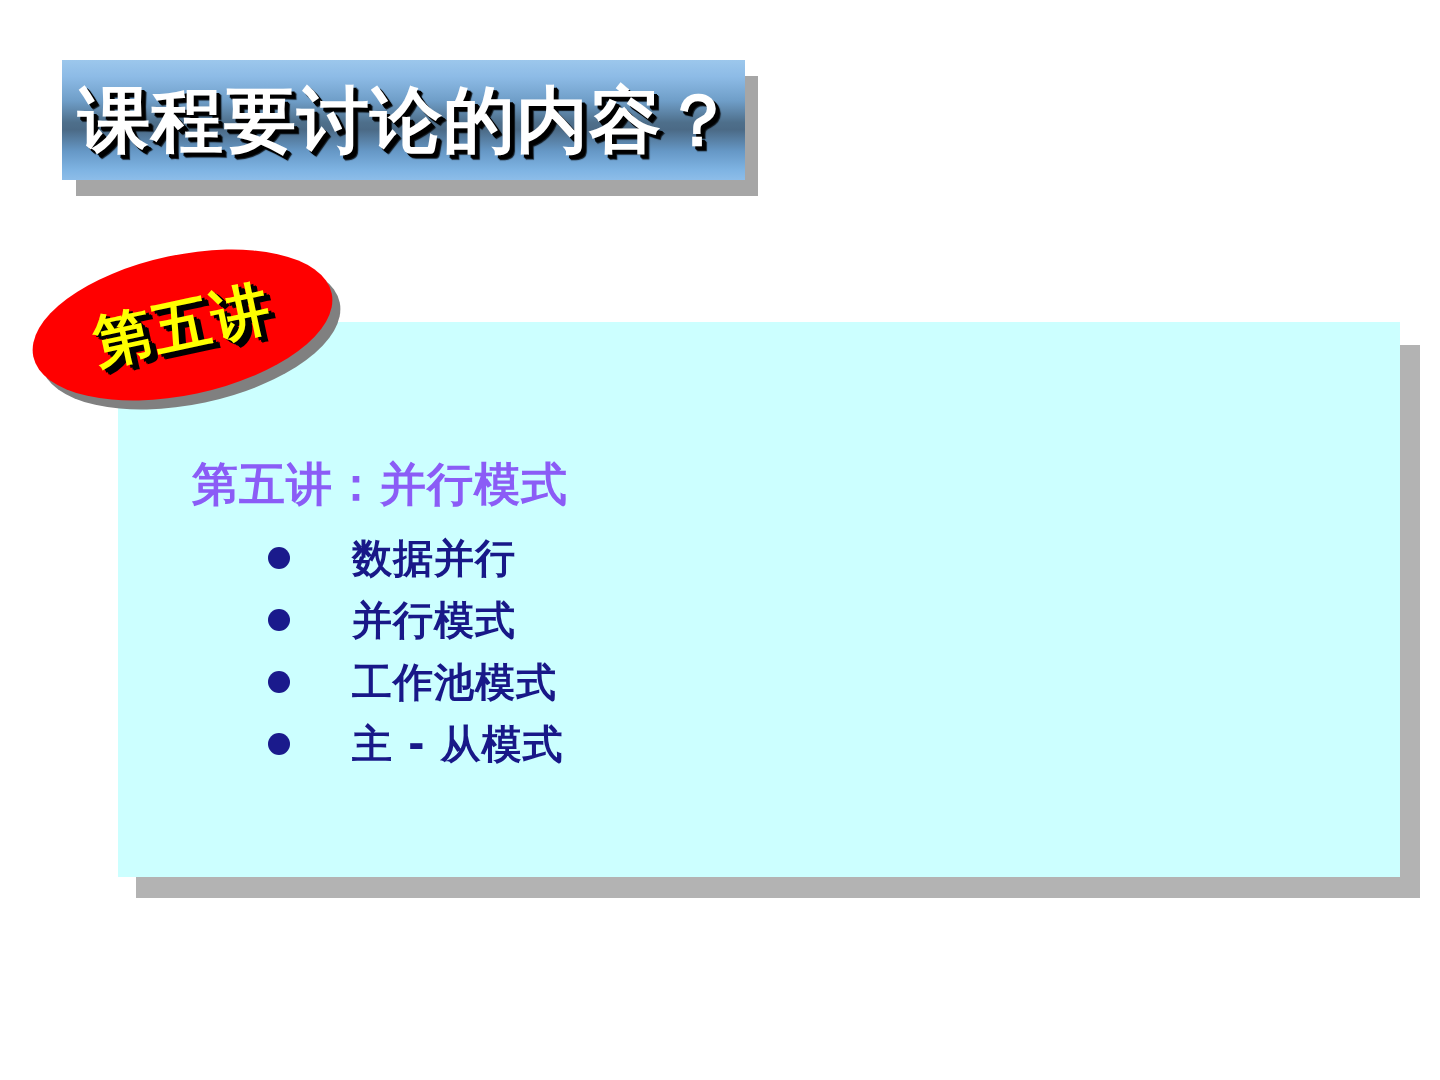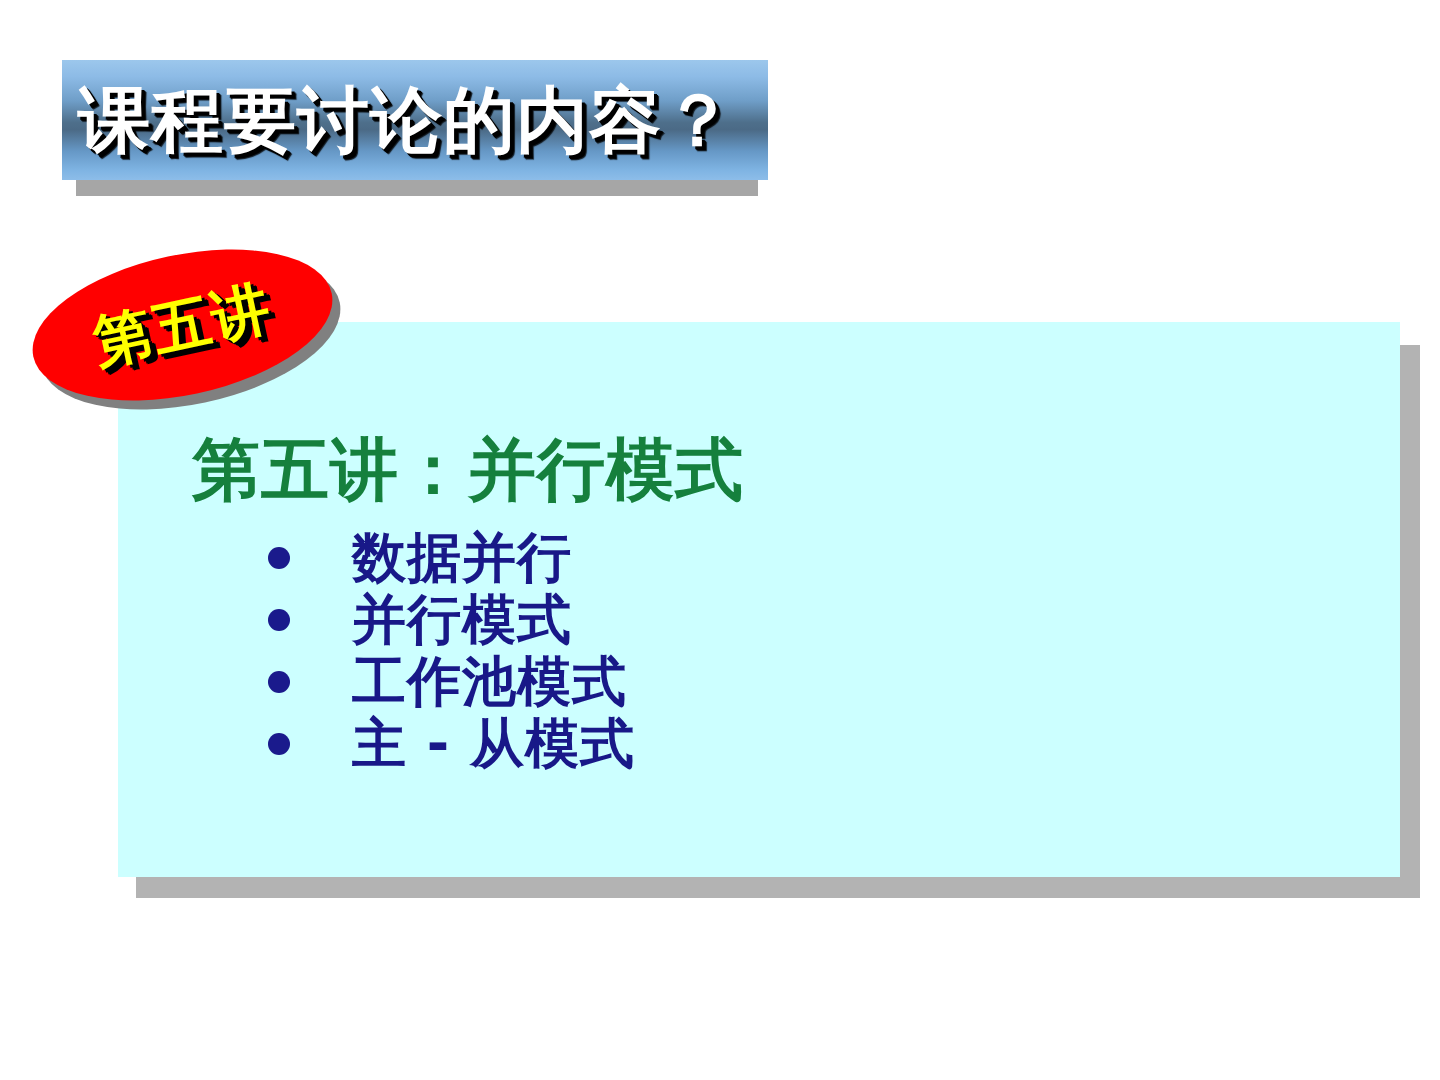--- a/index.html
+++ b/index.html
@@ -37,21 +37,20 @@
     height: 120px;
     background: linear-gradient(to bottom,
         #9cc7ec 0%,
         #8dbbe6 14%,
         #6f9ec8 34%,
         #4e6f8b 52%,
         #4b6a86 58%,
         #6698c6 76%,
         #7fb4e3 92%,
         #8dbde9 100%);
-    padding-left: 23px;
   }
   #title-banner-text {
     position: absolute;
     left: 16px;
     top: 50%;
     transform: translateY(-50%);
     font-size: 72px;
     font-weight: bold;
     color: #ffffff;
     letter-spacing: 1px;
@@ -76,24 +75,24 @@
     position: absolute;
     left: 118px;
     top: 322px;
     width: 1282px;
     height: 555px;
     background: #ccffff;
   }
   #content-heading {
     position: absolute;
     left: 74px;
-    top: 112px;
-    font-size: 68px;
-    font-weight: bold;
-    color: #15803d;
+    top: 138px;
+    font-size: 46px;
+    font-weight: bold;
+    color: #8b5cf6;
     white-space: nowrap;
     line-height: 1.05;
     letter-spacing: 1px;
   }
   #bullet-list {
     position: absolute;
     left: 74px;
     top: 205px;
     margin: 0;
     padding: 0;
@@ -108,21 +107,21 @@
   }
   .bullet-marker {
     width: 22px;
     height: 22px;
     border-radius: 50%;
     background: #1a1a8c;
     flex: 0 0 auto;
     margin-left: 76px;
   }
   .bullet-label {
-    font-size: 54px;
+    font-size: 40px;
     font-weight: bold;
     color: #181888;
     white-space: nowrap;
     margin-left: 62px;
     line-height: 1;
     letter-spacing: 1px;
   }
 
   
   #badge-wrap {

